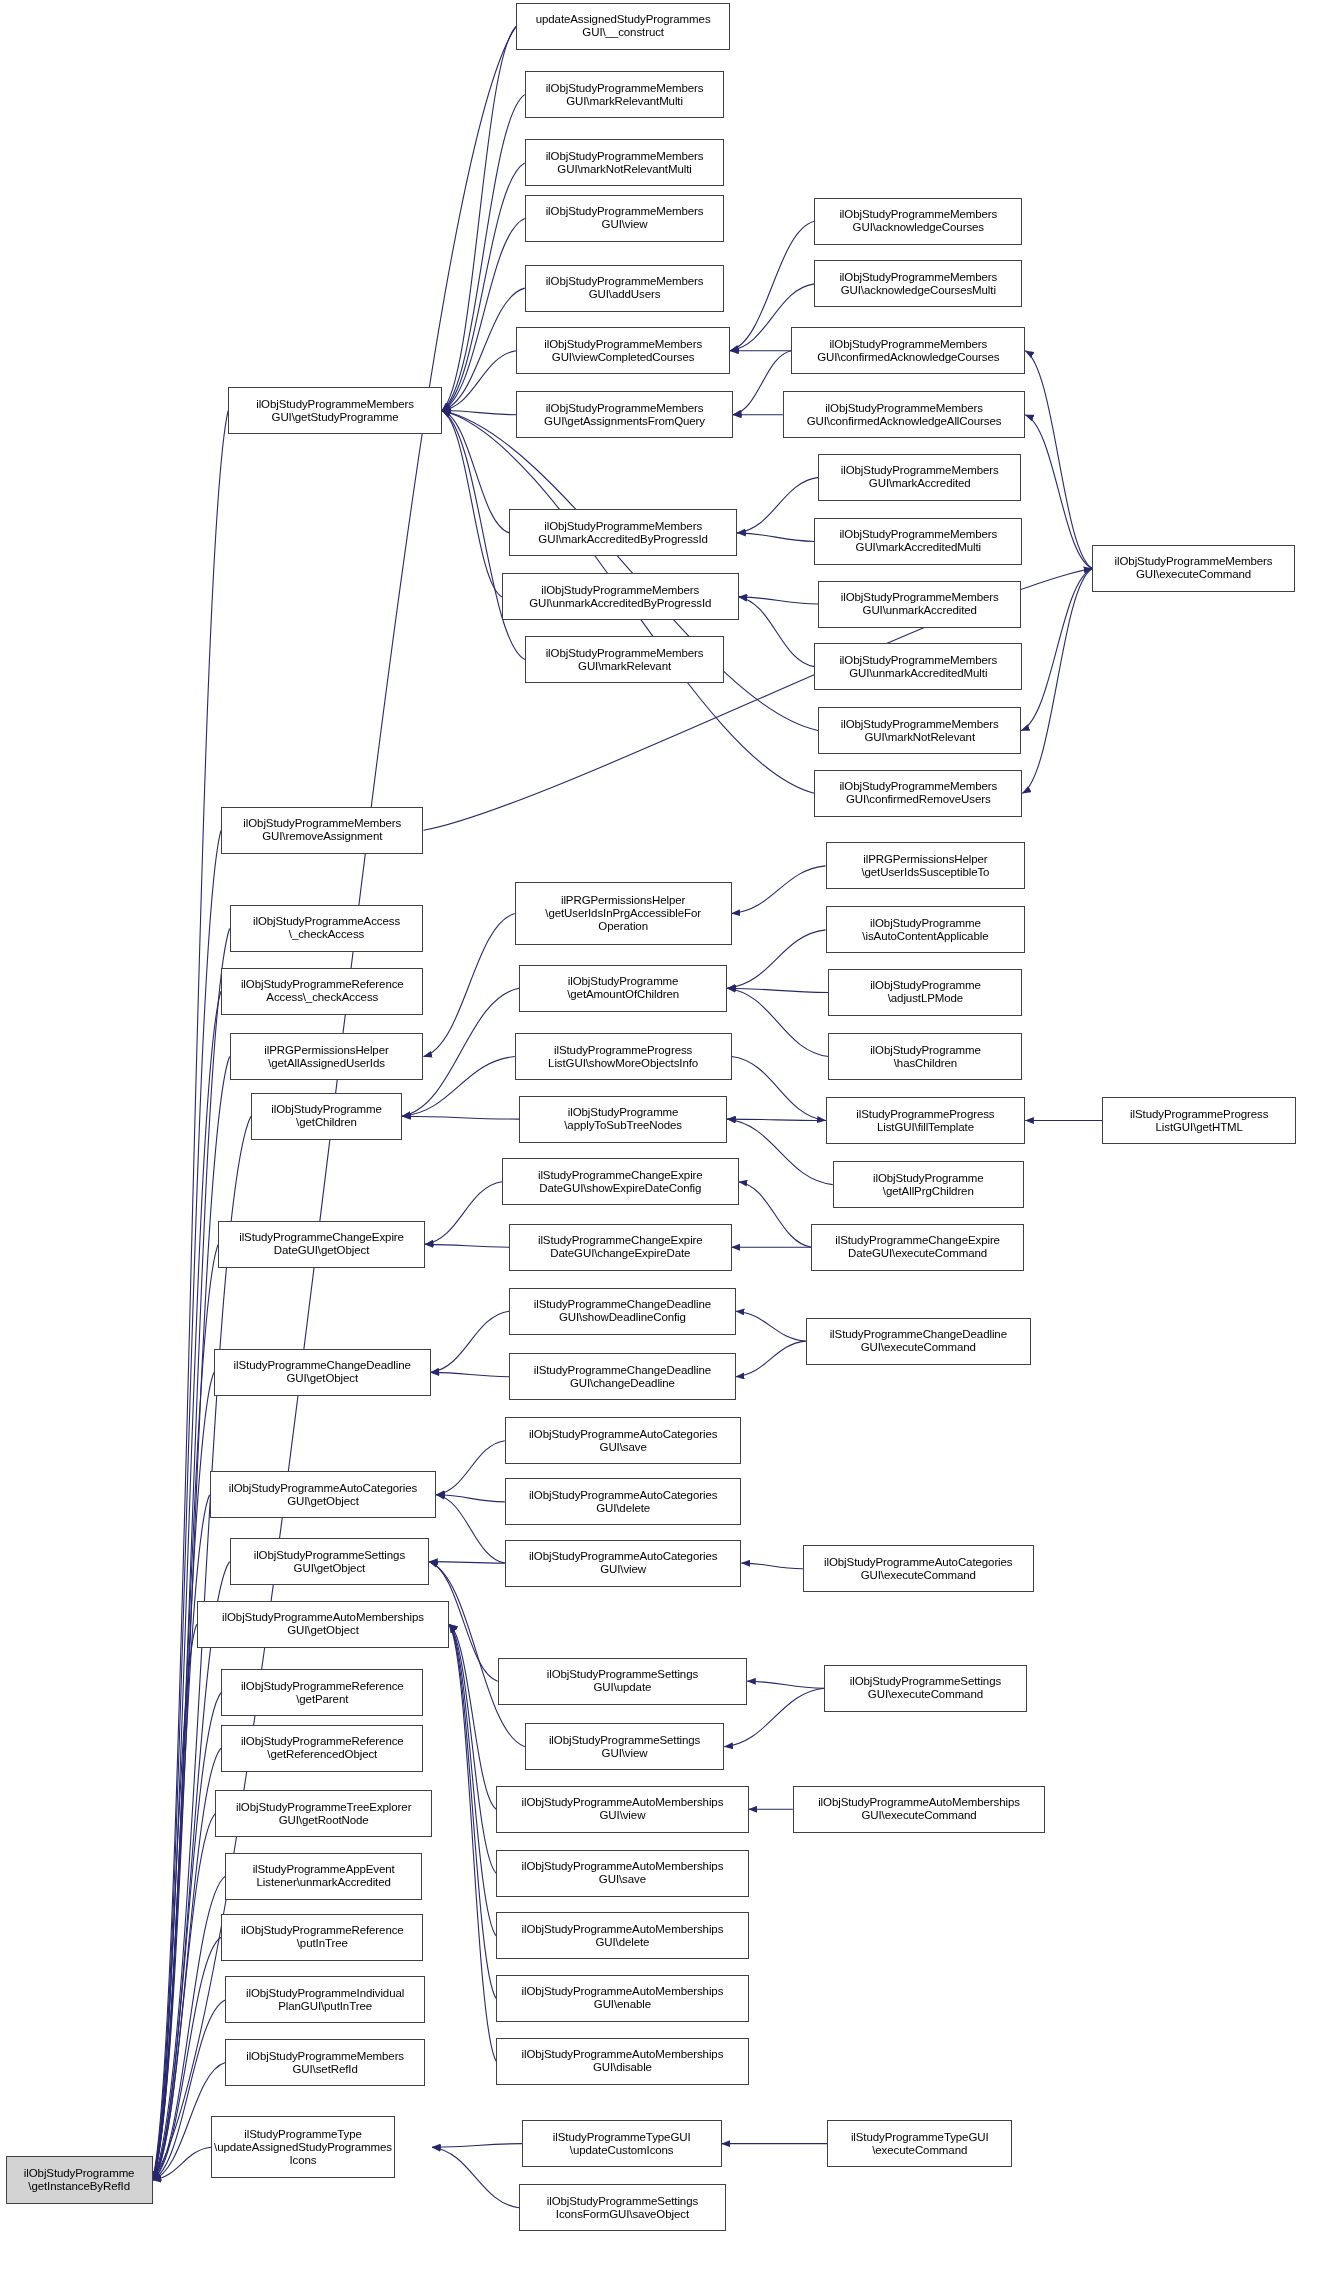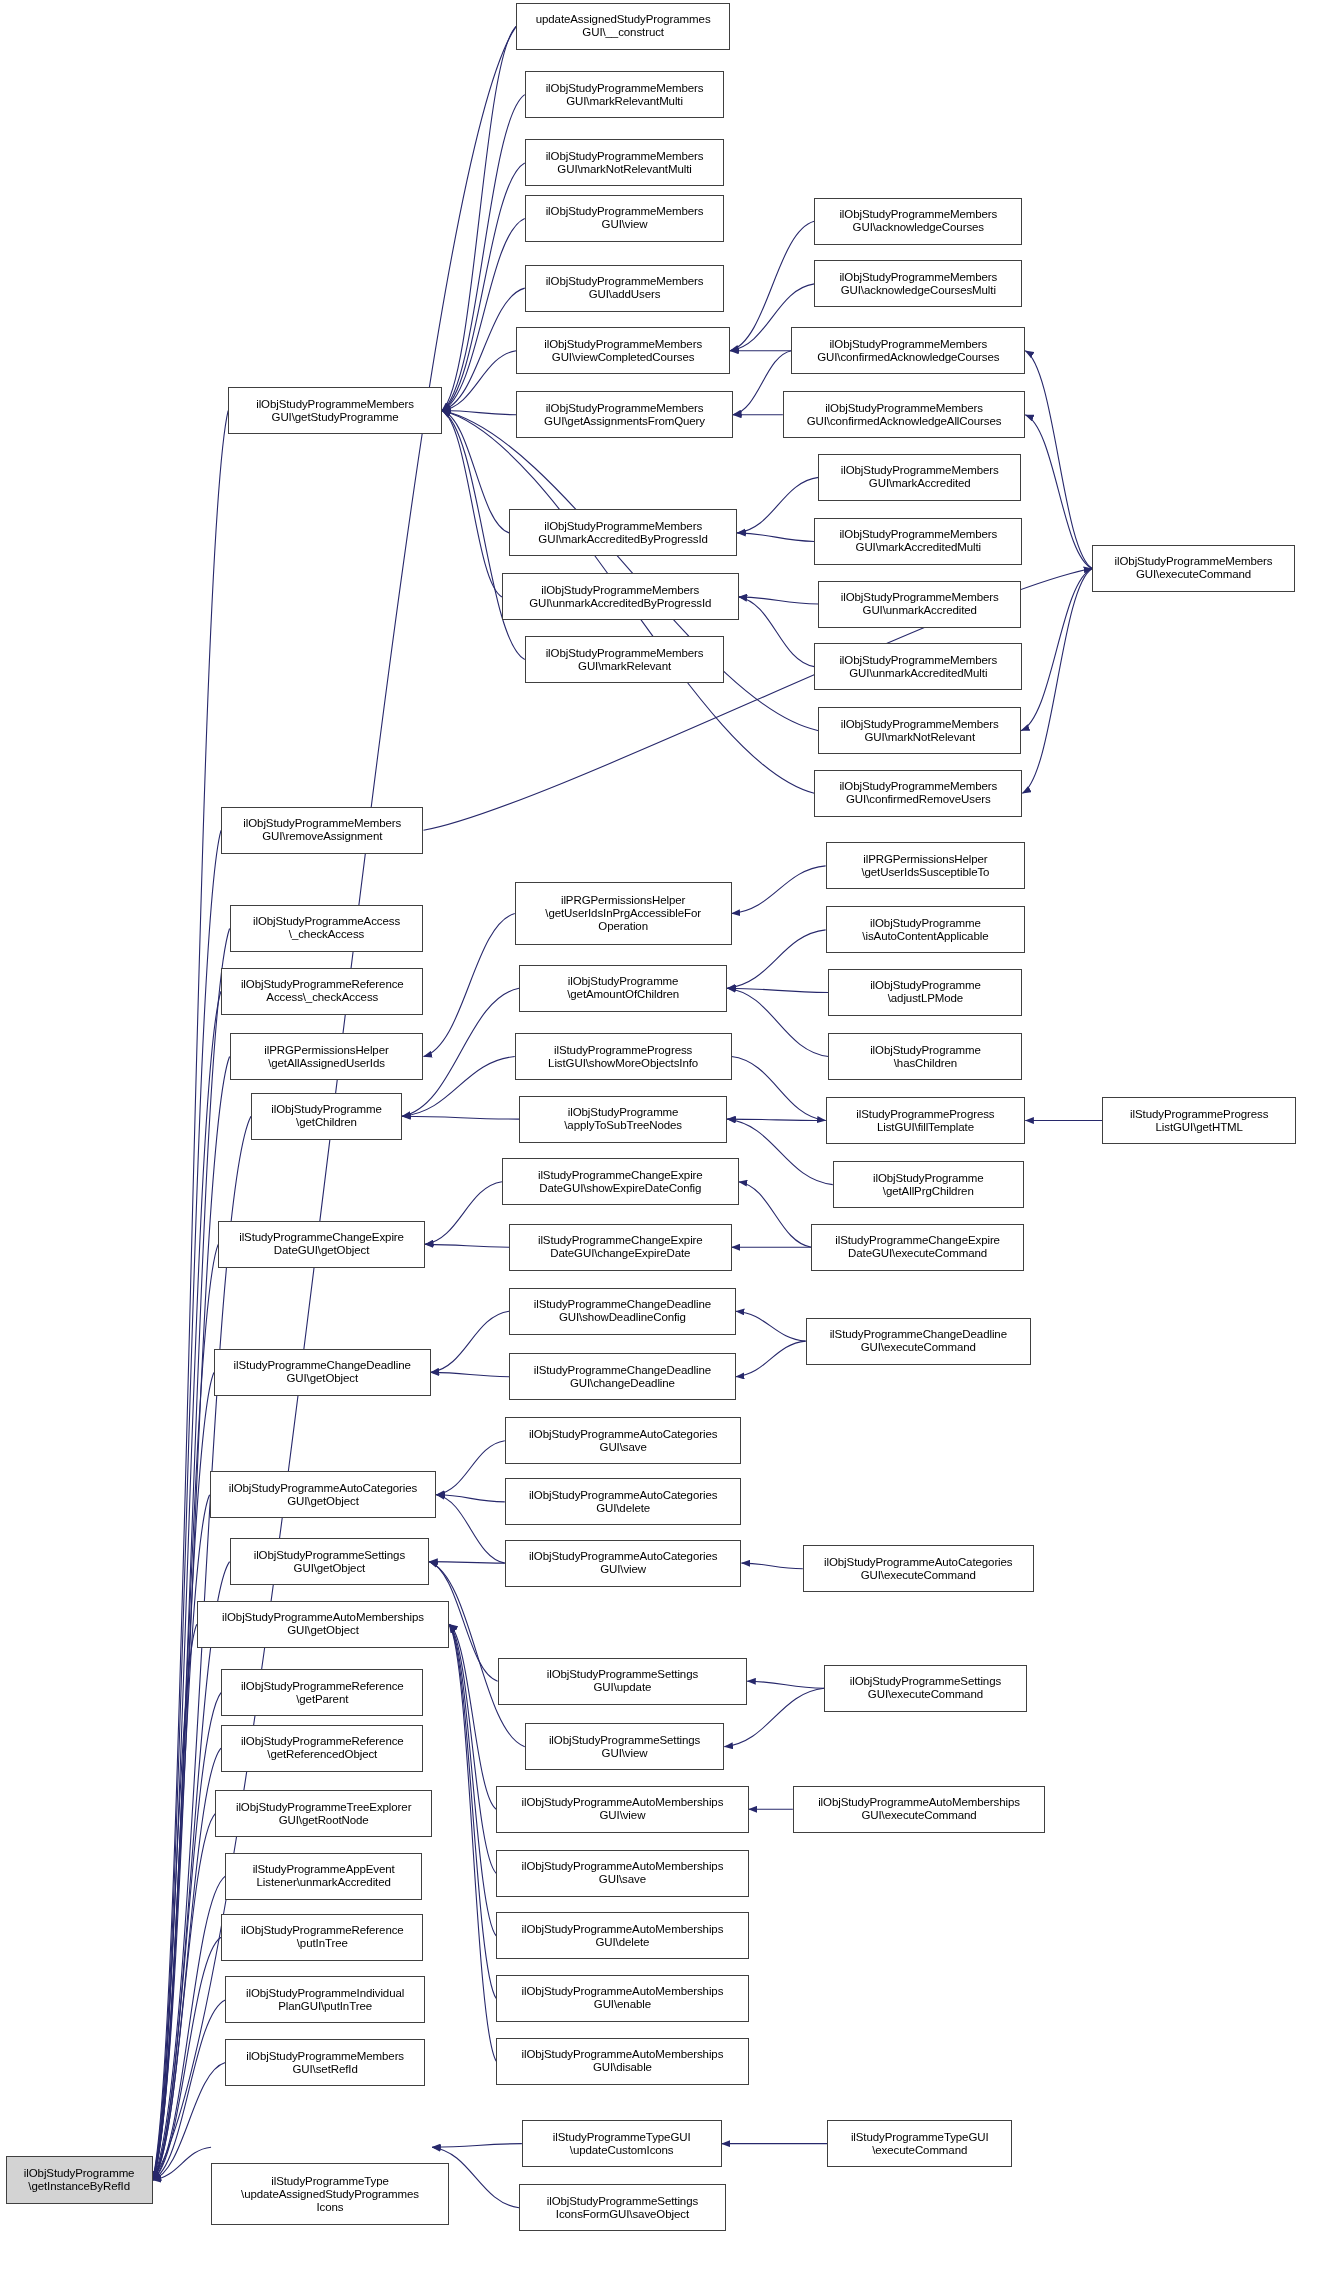--- a/index.html
+++ b/index.html
@@ -277,21 +277,21 @@
       <div class="node" style="left: 496.229px; top: 1912.42px; width: 252.392px; height: 46.9568px;">ilObjStudyProgrammeAutoMemberships
 GUI\delete</div>
       <div class="node" style="left: 225.299px; top: 1976.45px; width: 199.632px; height: 46.9568px;">ilObjStudyProgrammeIndividual
 PlanGUI\putInTree</div>
       <div class="node" style="left: 496.229px; top: 1975.03px; width: 252.392px; height: 46.9568px;">ilObjStudyProgrammeAutoMemberships
 GUI\enable</div>
       <div class="node" style="left: 225.299px; top: 2039.06px; width: 199.632px; height: 46.9568px;">ilObjStudyProgrammeMembers
 GUI\setRefId</div>
       <div class="node" style="left: 496.229px; top: 2037.64px; width: 252.392px; height: 46.9568px;">ilObjStudyProgrammeAutoMemberships
 GUI\disable</div>
-      <div class="node" style="left: 211.04px; top: 2115.9px; width: 238px; height: 62.609px; margin-top: 47px;">ilStudyProgrammeType
+      <div class="node" style="left: 211.04px; top: 2115.9px; width: 184px; height: 62.609px;">ilStudyProgrammeType
 \updateAssignedStudyProgrammes
 Icons</div>
       <div class="node" style="left: 521.896px; top: 2120.17px; width: 199.632px; height: 46.9568px;">ilStudyProgrammeTypeGUI
 \updateCustomIcons</div>
       <div class="node" style="left: 827.049px; top: 2120.17px; width: 185.373px; height: 46.9568px;">ilStudyProgrammeTypeGUI
 \executeCommand</div>
       <div class="node" style="left: 519.044px; top: 2184.2px; width: 206.762px; height: 46.9568px;">ilObjStudyProgrammeSettings
 IconsFormGUI\saveObject</div>
     </div>
 </div>

